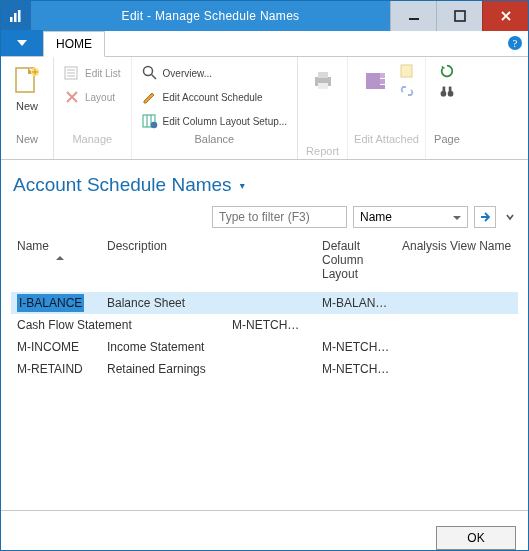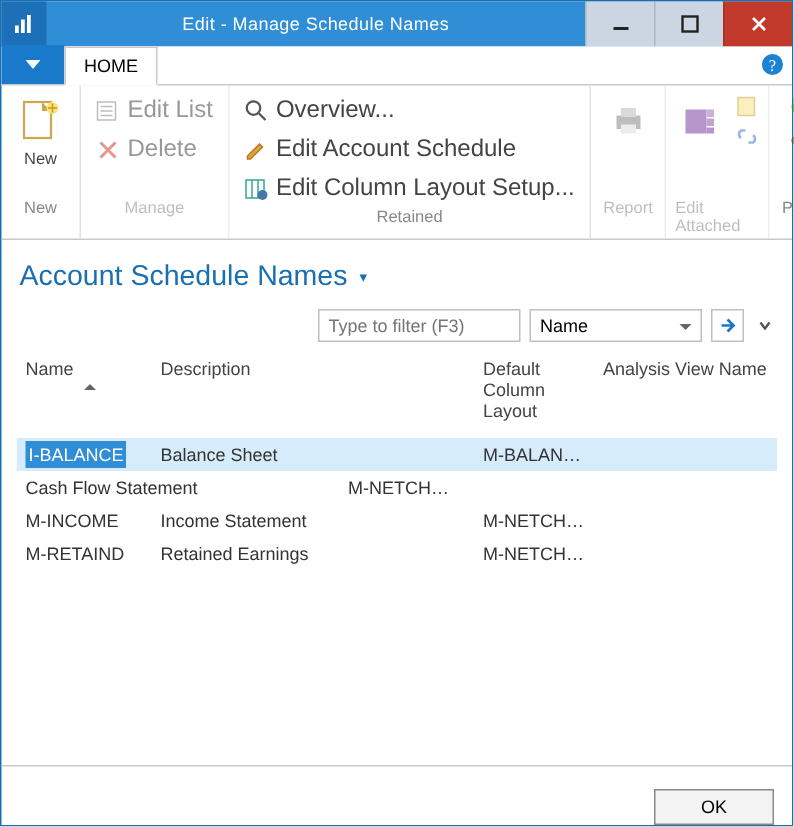--- a/index.html
+++ b/index.html
@@ -24,21 +24,21 @@
   .help-icon svg{width:16px;height:16px;fill:#1c83d4;}
   
   .ribbon { display:flex; border-bottom:1px solid #c9c9c9;}
   .group { display:flex; flex-direction:column; align-items:center; padding:4px 6px 2px 6px; border-right:1px solid #e2e2e2;}
   .group:last-child{border-right:none;}
   .group-body { display:flex; align-items:flex-start; gap:2px; min-height:70px;}
   .group-label { font-size:11px; color:#888; margin-top:2px;}
   .big-btn { width:40px; display:flex; flex-direction:column; align-items:center; gap:3px; padding:4px 2px; font-size:11px; color:#444;}
   .big-btn .ic { width:32px; height:32px; display:flex; align-items:center; justify-content:center;}
   .stack { display:flex; flex-direction:column; gap:4px; padding-top:2px;}
-  .small-btn { display:flex; align-items:center; gap:5px; padding:2px 4px; font-size:16px; color:#444; white-space:nowrap;}
+  .small-btn { display:flex; align-items:center; gap:5px; padding:2px 4px; font-size:10px; color:#444; white-space:nowrap;}
   .small-btn .ic{width:16px;height:16px;flex-shrink:0;display:flex;align-items:center;justify-content:center;}
   .dim { opacity:.55;}
   
   .content { flex:1; padding:10px 10px 0 10px; display:flex; flex-direction:column;}
   .heading { color:#1a6fb0; font-size:19px; display:flex; align-items:center; gap:8px; margin:4px 0 10px 2px;}
   .heading .dd { font-size:10px; color:#1a6fb0;}
   
   .filter-row { display:flex; justify-content:flex-end; align-items:center; gap:6px; margin-bottom:8px;}
   .filter-input { width:135px; height:22px; border:1px solid #bfbfbf; font-size:12px; padding:0 6px; color:#7f1d1d;}
   .filter-select { width:115px; height:22px; border:1px solid #bfbfbf; font-size:12px; background:#fff; display:flex; align-items:center; padding:0 6px; position:relative;}
@@ -54,21 +54,21 @@
   .c-desc { width:215px;}
   .c-def  { width:80px;}
   .c-anal { flex:1;}
   .grid-head .col { display:flex; align-items:flex-start; line-height:1.15;}
   .grid-head .c-name{position:relative;}
   .sort-ind{position:absolute; left:45px; bottom:-2px; border:4px solid transparent; border-bottom-color:#666;}
   .grid-body { margin-top:6px;}
   .grid-row { height:22px; align-items:center;}
   .grid-row.sel { background:#d6ecfa;}
   .grid-row .col { overflow:hidden; text-overflow:ellipsis; white-space:nowrap;}
-  .cell-edit { display:inline-block; background:#2f8ed6; color:#ffffff; padding:0 2px; height:18px; line-height:18px;}
+  .cell-edit { display:inline-block; background:#2f8ed6; color:#0f172a; padding:0 2px; height:18px; line-height:18px;}
   
   .footer { height:40px; border-top:1px solid #c9c9c9; display:flex; align-items:flex-end; justify-content:flex-end; padding:0 12px;}
   .ok-btn { width:80px; height:24px; border:1px solid #8a8a8a; background:#f3f3f3; font-size:12px; display:flex; align-items:center; justify-content:center;}
 </style>
 </head>
 <body>
 
 <div class="window">
 
   <div class="titlebar">
@@ -144,21 +144,21 @@
                 </svg>
             </span>
             <span>Edit List</span>
           </div>
           <div class="small-btn">
             <span class="ic">
               <svg width="16" height="16" viewBox="0 0 16 16">
                   <path d="M3 3 L13 13 M13 3 L3 13" stroke="#c43" stroke-width="2"></path>
                 </svg>
             </span>
-            <span>Delete</span>
+            <span>Layout</span>
           </div>
         </div>
       </div>
       <div class="group-label">Manage</div>
     </div>
 
     <div class="group">
       <div class="group-body">
         <div class="stack">
           <div class="small-btn">
@@ -184,24 +184,24 @@
                   <rect x="1" y="2" width="12" height="12" fill="none" stroke="#3a8"></rect>
                   <line x1="5" y1="2" x2="5" y2="14" stroke="#3a8"></line>
                   <line x1="9" y1="2" x2="9" y2="14" stroke="#3a8"></line>
                   <circle cx="12" cy="12" r="3.3" fill="#47a"></circle>
                 </svg>
             </span>
             <span>Edit Column Layout Setup...</span>
           </div>
         </div>
       </div>
-      <div class="group-label">Retained</div>
-    </div>
-
-    <div class="group dim" style="min-width:50px;">
+      <div class="group-label">Balance</div>
+    </div>
+
+    <div class="group dim" style="min-width:50px;gap:12px;">
       <div class="group-body" style="justify-content:center;width:100%;">
         <div class="big-btn" style="width:34px;">
           <div class="ic">
             <svg width="26" height="26" viewBox="0 0 26 26">
                 <rect x="5" y="9" width="16" height="9" fill="#888"></rect>
                 <rect x="8" y="4" width="10" height="6" fill="#bbb"></rect>
                 <rect x="8" y="15" width="10" height="6" fill="#ddd"></rect>
               </svg>
           </div>
         </div>

